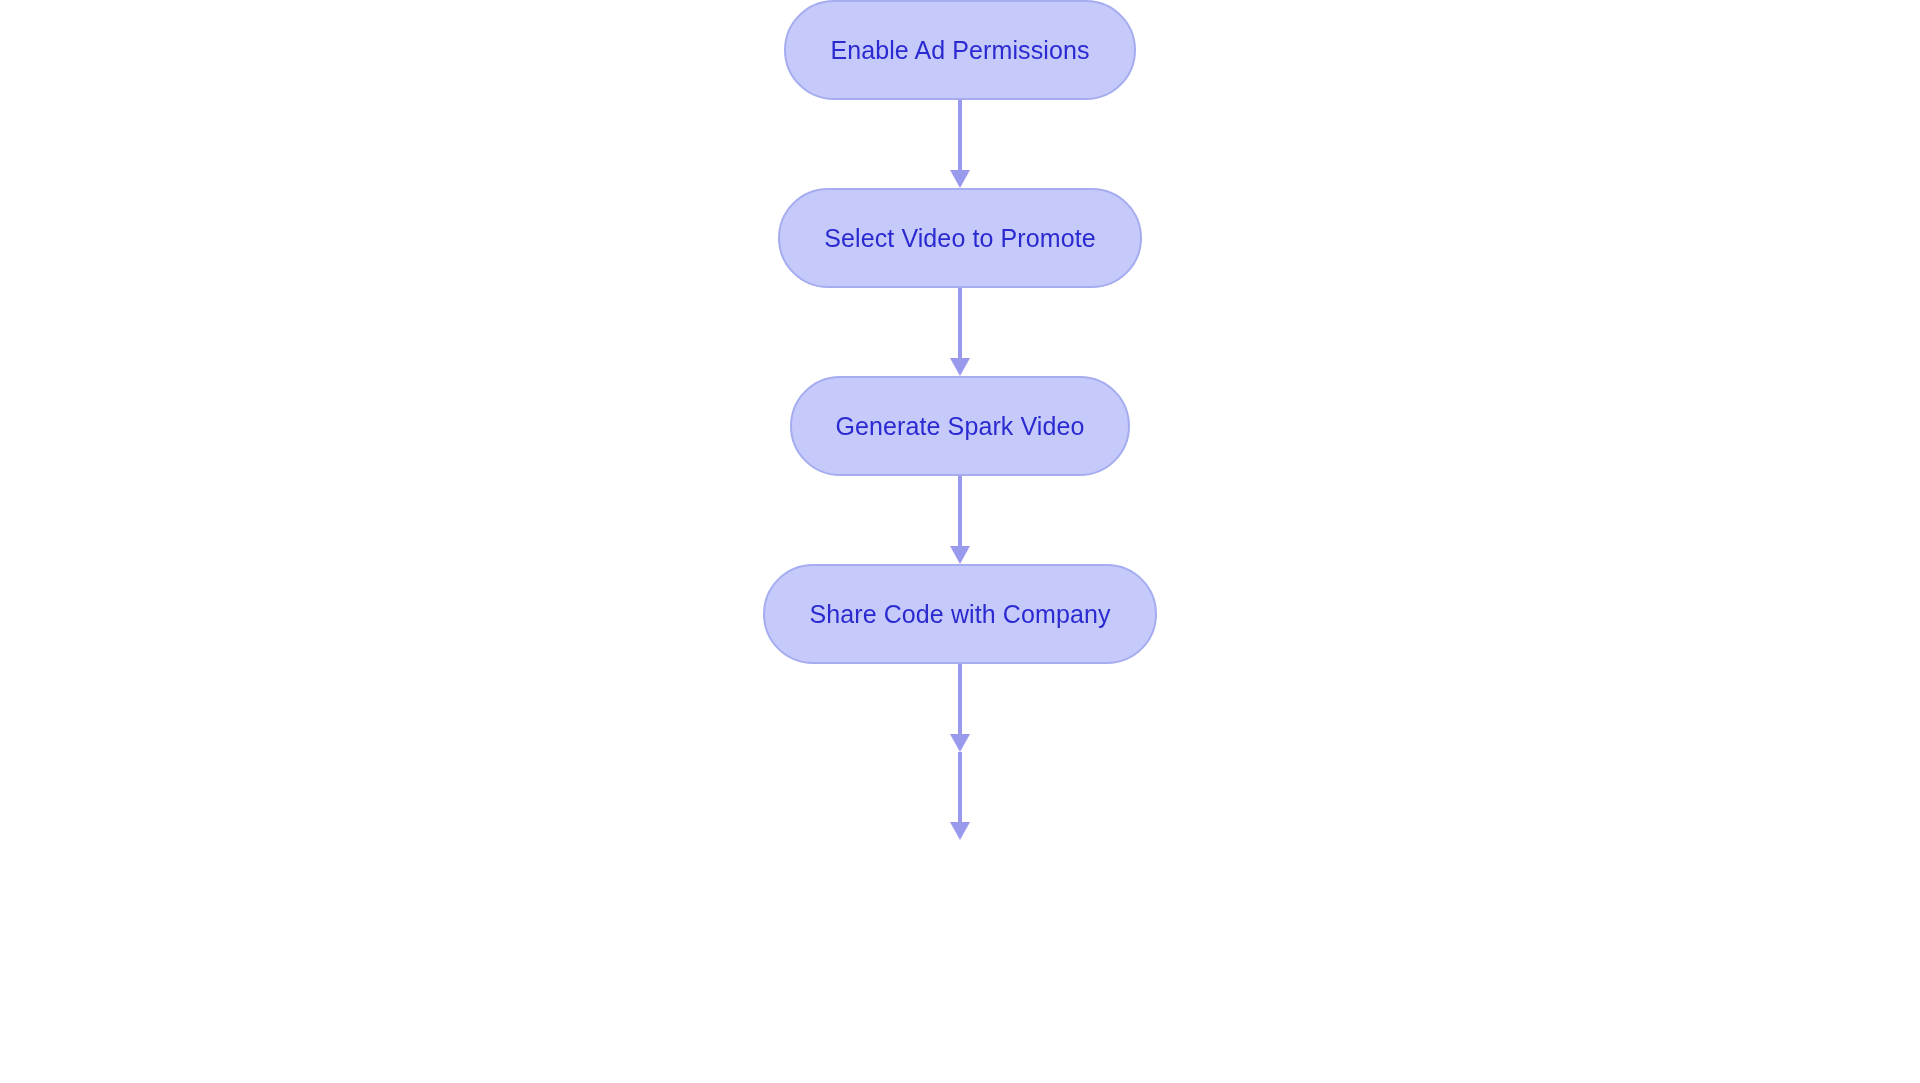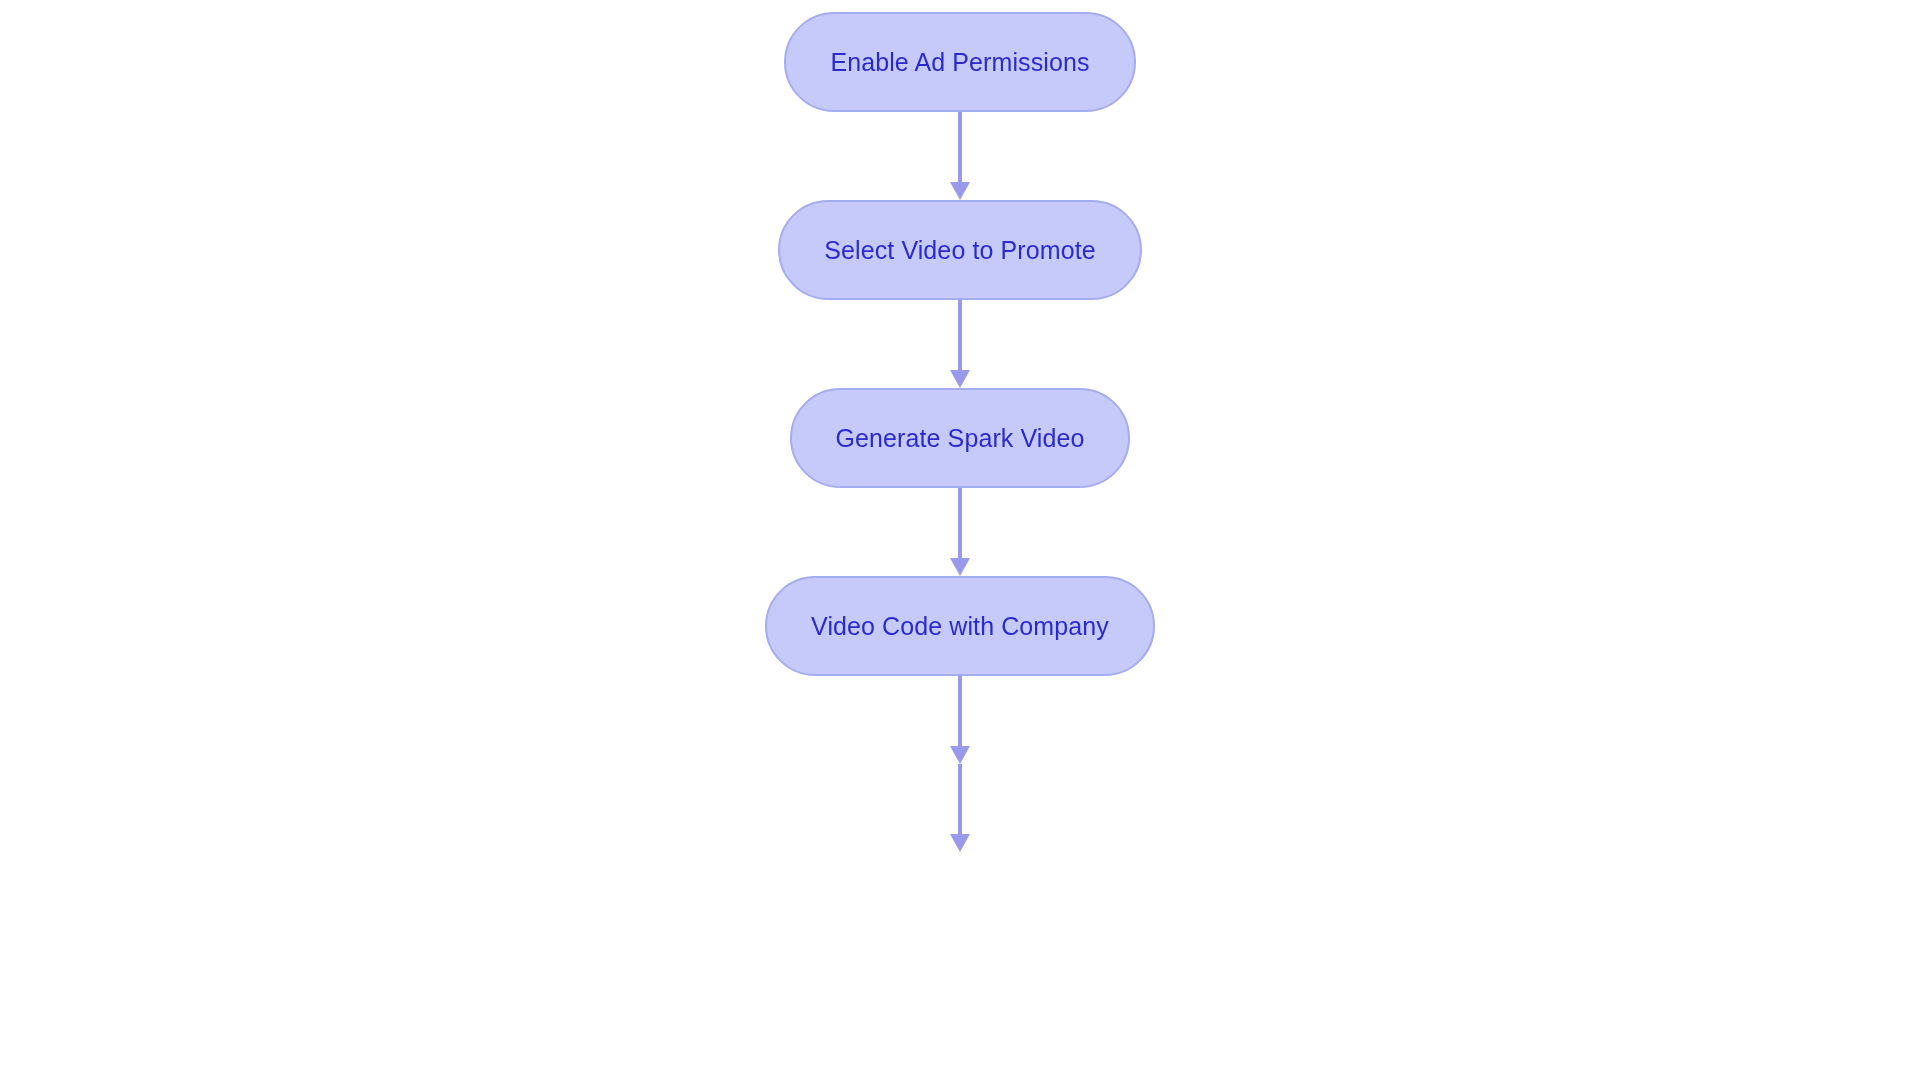--- a/index.html
+++ b/index.html
@@ -24,21 +24,20 @@
   .flow-column {
     position: absolute;
     left: 0;
     top: 0;
     width: 1920px;
     height: 1083px;
     display: flex;
     flex-direction: column;
     align-items: center;
     justify-content: flex-start;
-    padding-top: 12px;
     box-sizing: border-box;
   }
 
   .flow-node {
     position: relative;
     height: 100px;
     box-sizing: border-box;
     display: flex;
     align-items: center;
     justify-content: center;
@@ -108,21 +107,21 @@
     </div>
 
     <div class="flow-connector">
       <svg viewBox="0 0 24 88" xmlns="http://www.w3.org/2000/svg" aria-hidden="true">
         <line x1="12" y1="0" x2="12" y2="70" stroke="#9999ee" stroke-width="4"></line>
         <polygon points="2,70 22,70 12,88" fill="#9999ee"></polygon>
       </svg>
     </div>
 
     <div class="flow-node">
-      <span class="flow-node-label">Video Code with Company</span>
+      <span class="flow-node-label">Share Code with Company</span>
     </div>
 
     <div class="flow-connector">
       <svg viewBox="0 0 24 88" xmlns="http://www.w3.org/2000/svg" aria-hidden="true">
         <line x1="12" y1="0" x2="12" y2="70" stroke="#9999ee" stroke-width="4"></line>
         <polygon points="2,70 22,70 12,88" fill="#9999ee"></polygon>
       </svg>
     </div>
 
 

